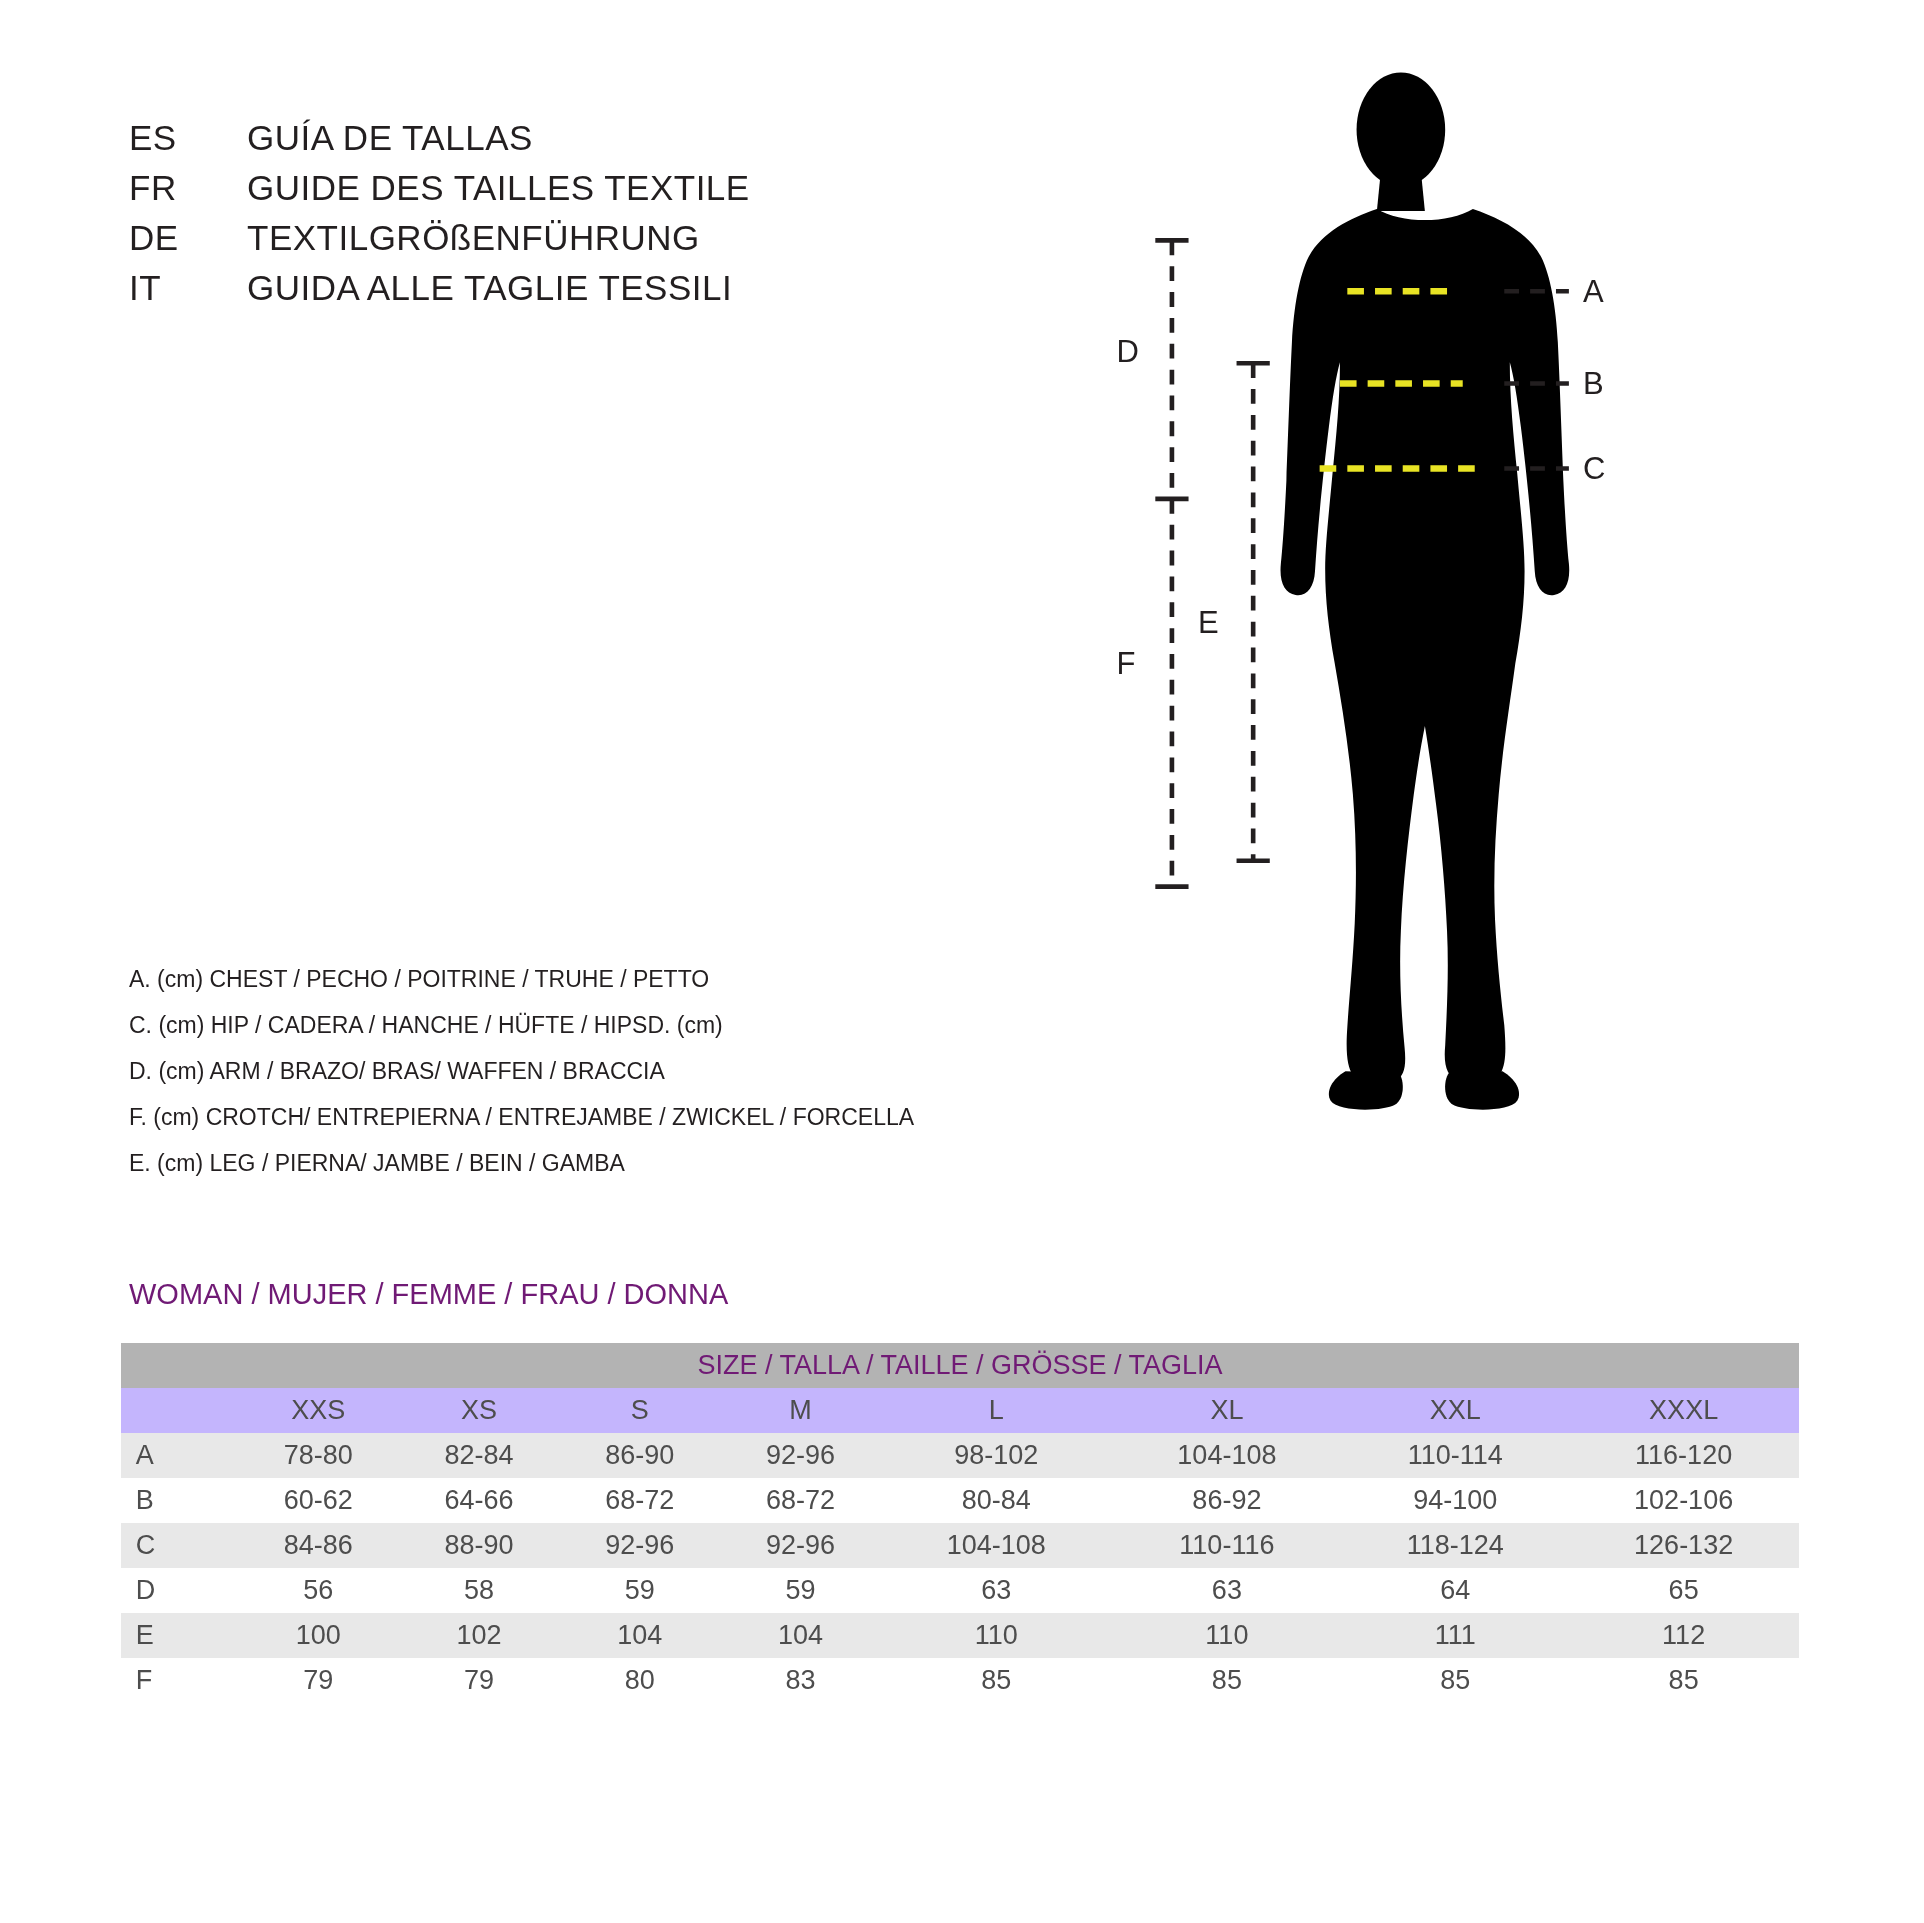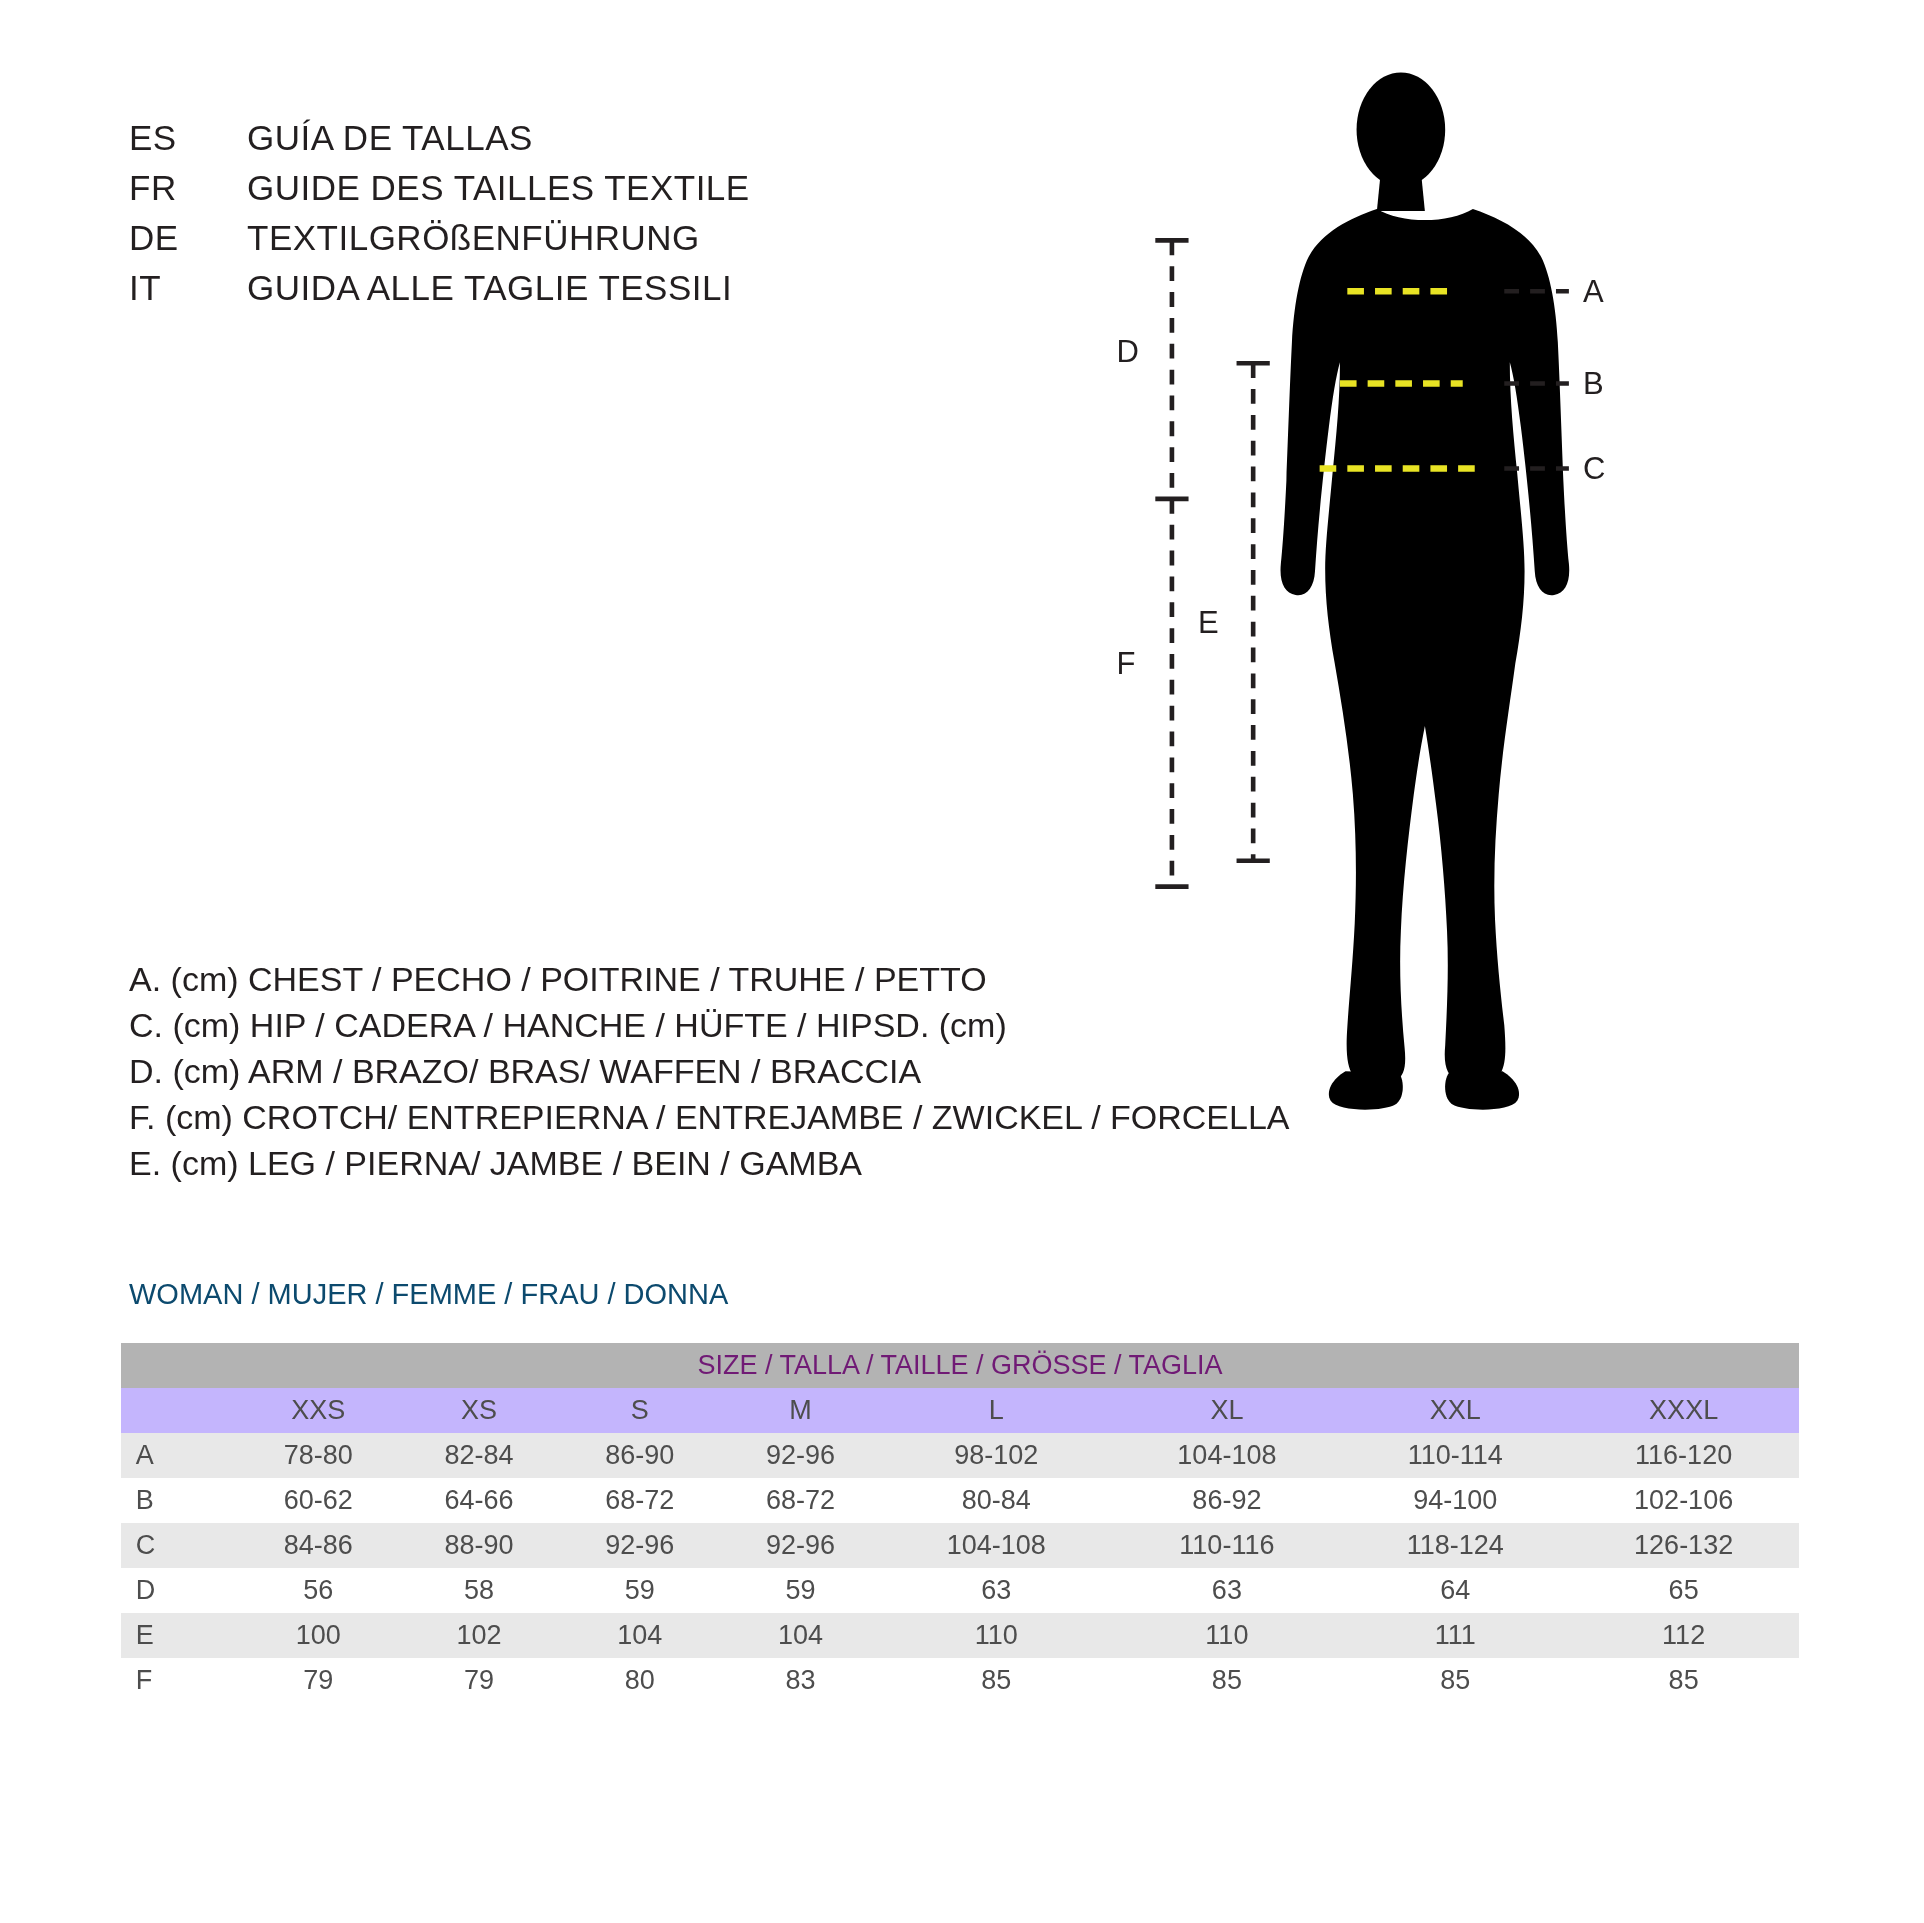--- a/index.html
+++ b/index.html
@@ -40,33 +40,33 @@
   }
 
   
   #legend-block {
     position: absolute;
     left: 129px;
     top: 956px;
     width: 1135px;
   }
   .legend-row {
-    font-size: 34px;
+    font-size: 23px;
     line-height: 46px;
     color: #231f20;
     white-space: nowrap;
   }
 
   
   #woman-caption {
     position: absolute;
     left: 129px;
     top: 1278px;
     font-size: 29px;
-    color: #0c4a6e;
+    color: #701a75;
     white-space: nowrap;
   }
 
   
   #size-table {
     position: absolute;
     left: 121px;
     top: 1343px;
     width: 1678px;
     border-collapse: collapse;

